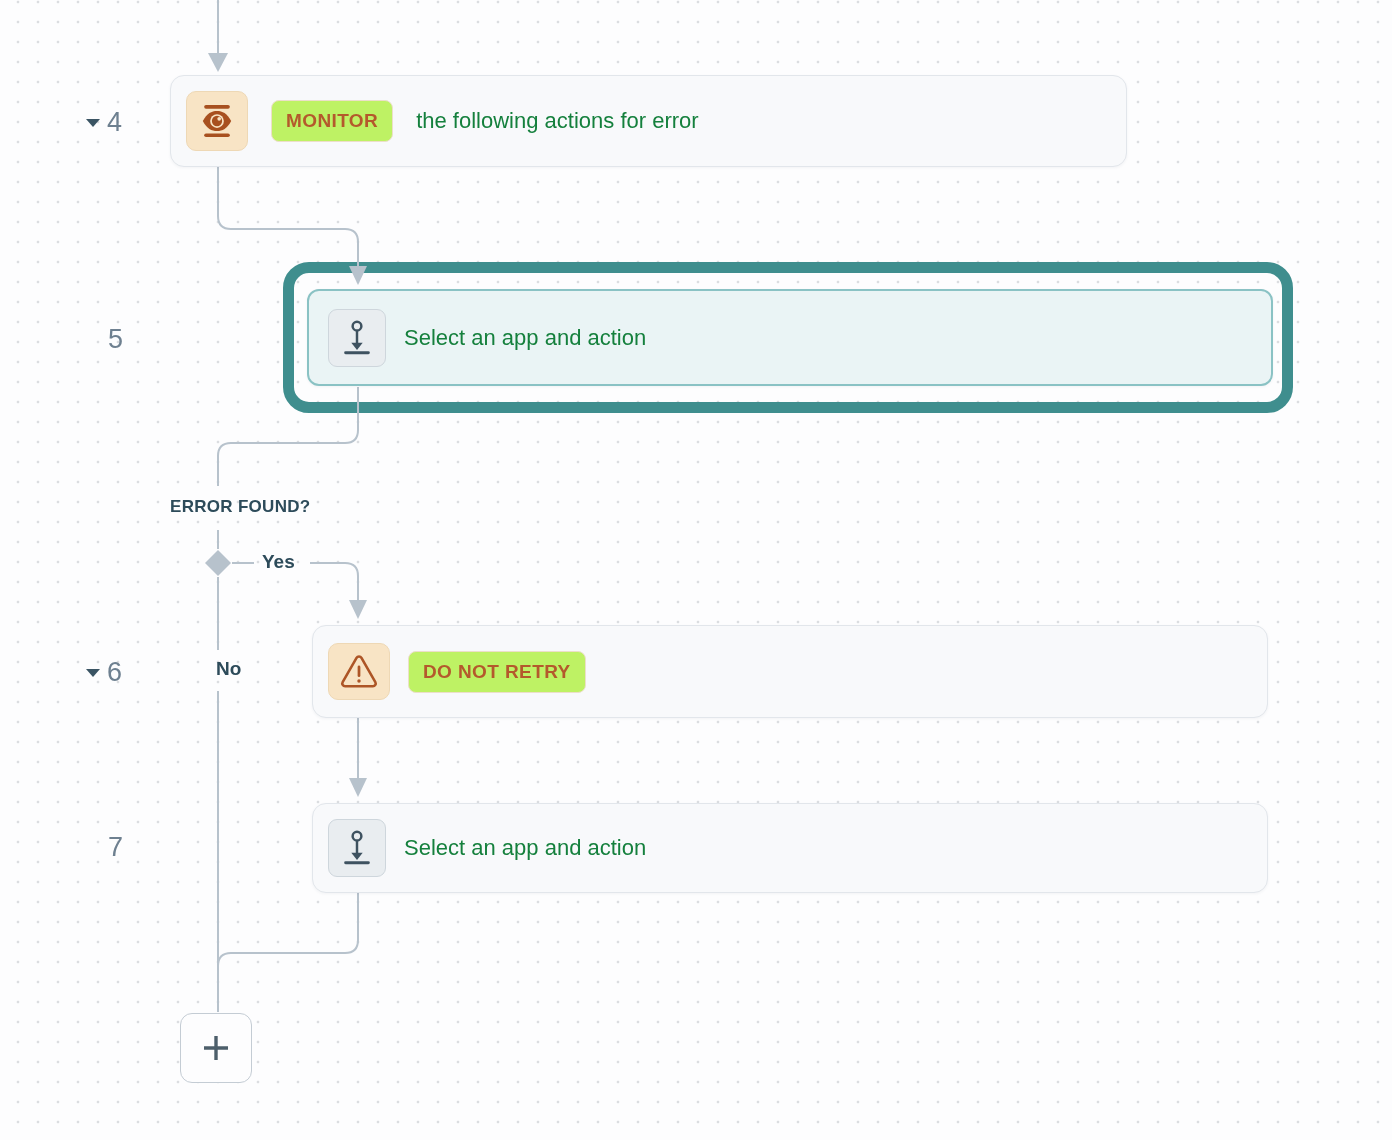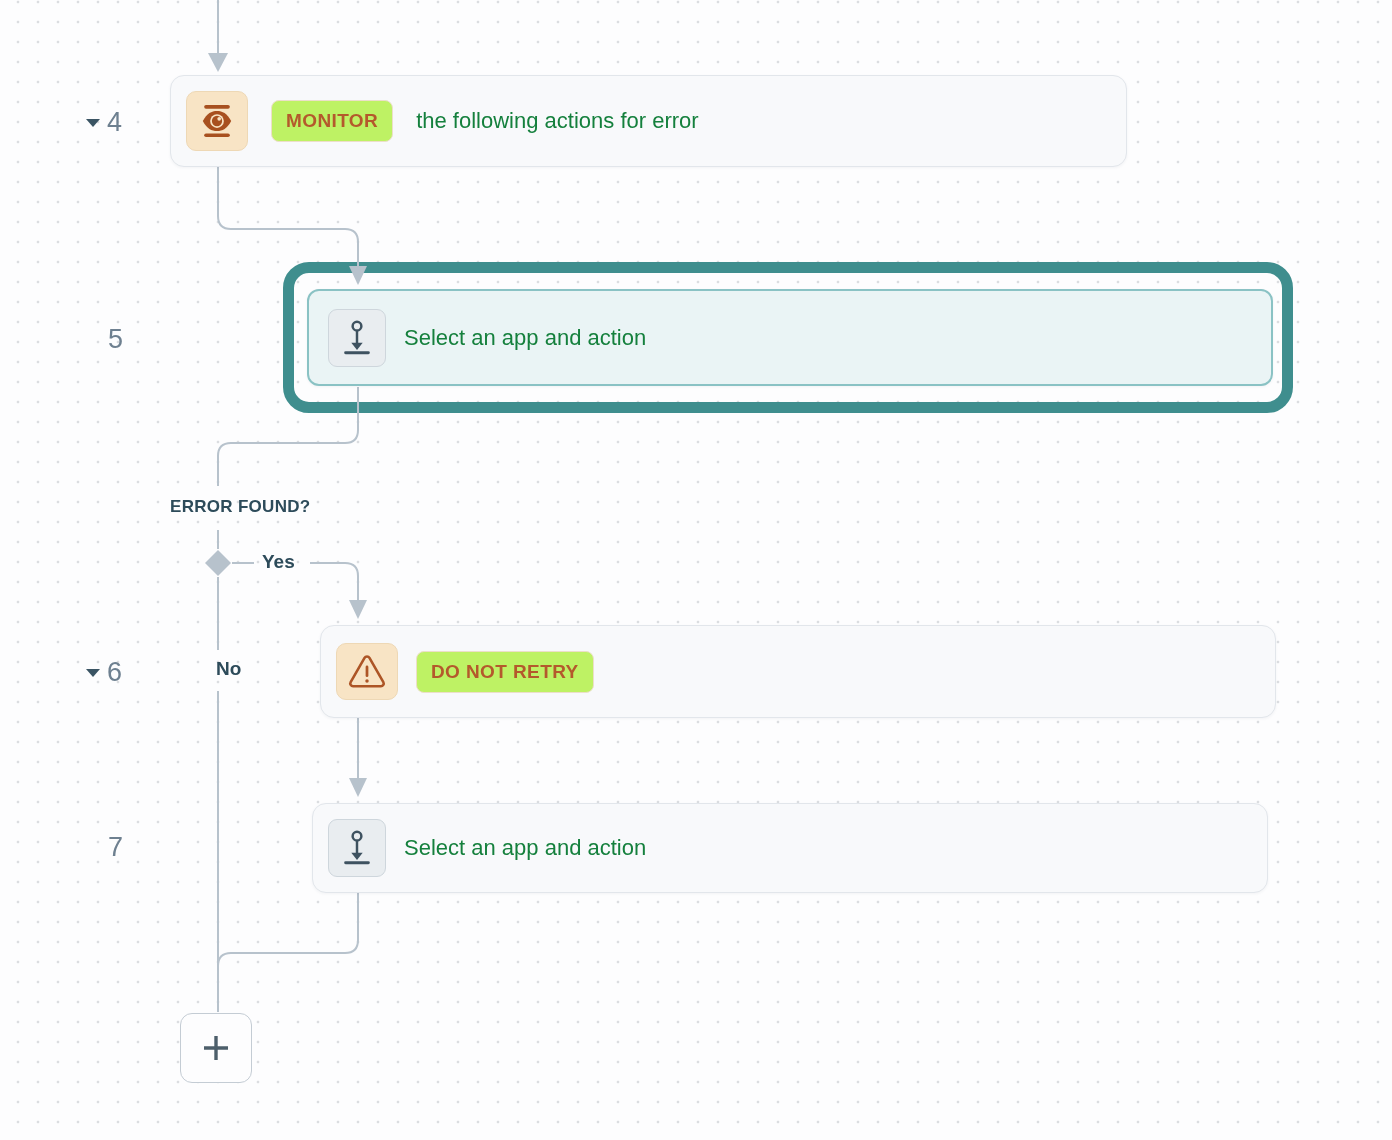--- a/index.html
+++ b/index.html
@@ -30,21 +30,21 @@
     background:#f8f9fb; border:1px solid #e2e6eb; border-radius:14px;
     box-shadow:0 1px 3px rgba(44,62,80,.05); z-index:4; cursor:pointer;
     padding-left:15px;
   }
   .node-4 { left:170px; top:75px;  width:957px; height:92px; }
   .node-5 {
     left:307px; top:289px; width:966px; height:97px;
     background:#eaf4f5; border:2px solid #8ac2c4; border-radius:12px;
     padding-left:19px; gap:18px;
   }
-  .node-6 { left:312px; top:625px; width:956px; height:93px; gap:18px;margin-left:8px; }
+  .node-6 { left:312px; top:625px; width:956px; height:93px; gap:18px; }
   .node-7 { left:312px; top:803px; width:956px; height:90px; gap:18px; }
 
   .icon-box {
     flex:0 0 auto; display:flex; align-items:center; justify-content:center;
     border-radius:10px;
   }
   .icon-amber { width:62px; height:60px; background:#f8e4c5; border:1px solid #eed8b5; }
   .icon-gray  { width:58px; height:58px; background:#e9edf0; border:1px solid #ced6dc; border-radius:9px; }
 
   .badge {

